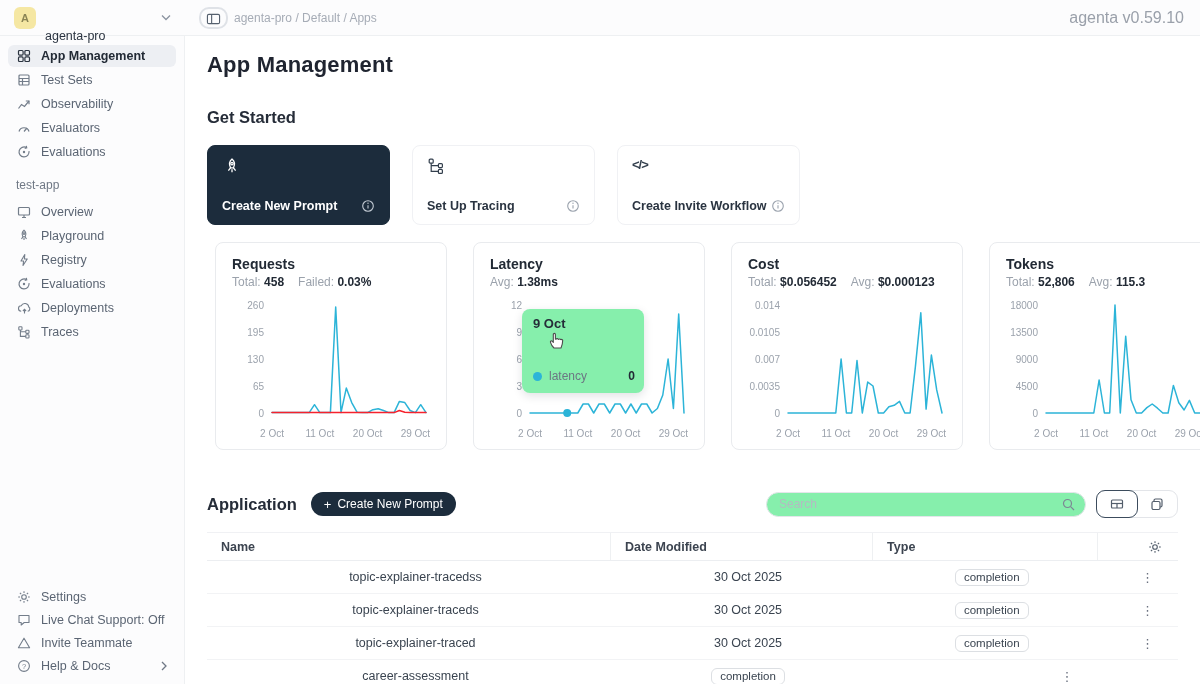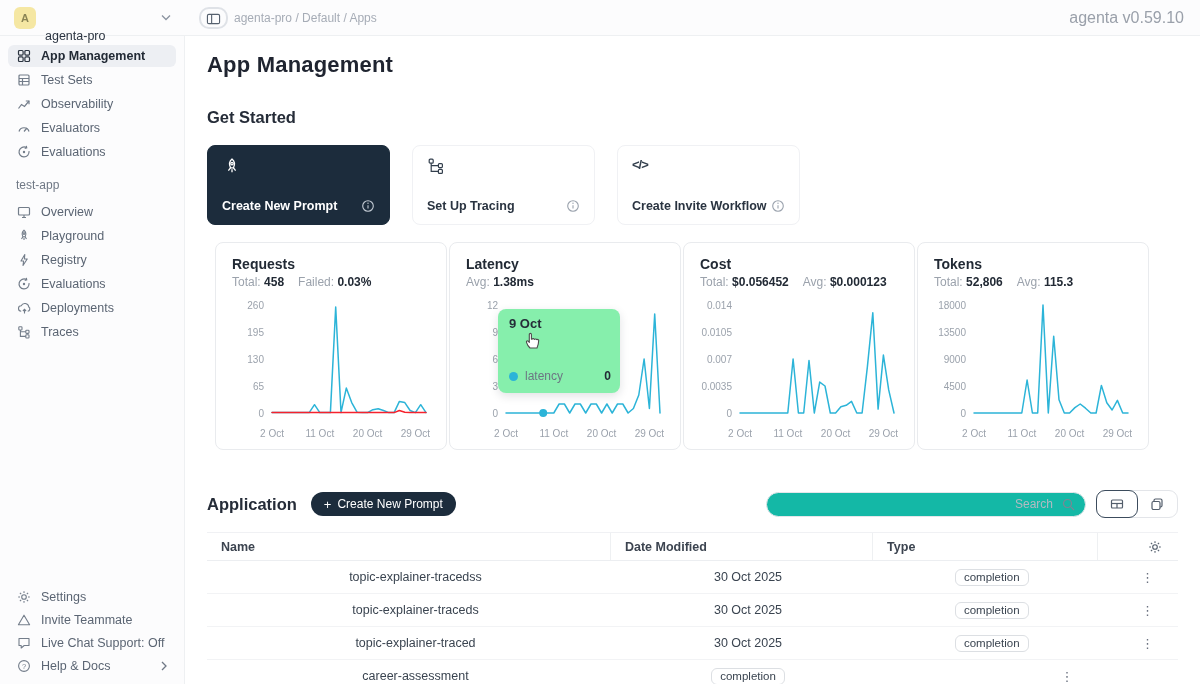--- a/index.html
+++ b/index.html
@@ -45,21 +45,21 @@
   .gs-card-bottom { display:flex; align-items:center; justify-content:space-between; }
   .gs-label { font-size:12.5px; font-weight:600; color:#2a3441; }
   .gs-card.dark .gs-label { color:#fff; }
   .gs-icon { color:#333f4d; display:flex; }
   .gs-card.dark .gs-icon { color:#fff; }
   .code-glyph { font-size:13px; font-weight:600; color:#333f4d; letter-spacing:-1px; }
   .info-icon { color:#9aa2ad; display:flex; }
   .gs-card.dark .info-icon { color:#c3cbd4; }
 
   
-  .chart-row { display:flex; gap:2px; margin-top:17px;padding-left:8px; }
+  .chart-row { display:flex; gap:26px; margin-top:17px;padding-left:8px; }
   .chart-card { width:232px; height:208px; border:1px solid #e9ebee; border-radius:8px;
     background:#fff; padding:13px 16px 8px; position:relative; }
   .chart-title { font-size:14px; font-weight:700; color:#222a35; }
   .chart-stats { margin-top:3px; font-size:12px; color:#9ba2ac; display:flex; gap:14px; }
   .chart-stats .stat-v { color:#222a35; font-weight:700; }
   .chart-svg { margin-top:6px; }
   .tick { font-size:10px; fill:#9ba2ac; }
 
   .tooltip { position:absolute; left:48px; top:66px; width:122px; height:84px; background:#86efac;
     border-radius:8px; box-shadow:0 3px 10px rgba(20,30,45,.13); padding:7px 11px; z-index:3; }
@@ -72,21 +72,21 @@
 
   
   .app-row { display:flex; align-items:center; margin-top:40px; }
   .app-title { font-size:16.5px; font-weight:700; color:#252c38; }
   .create-btn { margin-left:14px; display:inline-flex; align-items:center; gap:6px; background:#1c2c3c;
     color:#fff; border:none; border-radius:13px; height:24px; padding:0 13px; font-size:12px; cursor:pointer;
     font-family:inherit; }
   .plus-glyph { font-size:13px; line-height:1; }
   .search-wrap { margin-left:auto; position:relative; }
   .search-input { width:320px; height:25px; border:1px solid #e4e6ea; border-radius:13px;
-    padding:0 32px 0 12px; font-size:12px; color:#3a4450; outline:none; font-family:inherit; background:#14b8a6;text-align:right; }
+    padding:0 32px 0 12px; font-size:12px; color:#3a4450; outline:none; font-family:inherit; background:#86efac; }
   .search-input::placeholder { color:#b4bac2; }
   .search-icon { position:absolute; right:11px; top:6px; color:#7d8694; }
   .seg { margin-left:10px; display:flex; border:1px solid #e3e5e9; border-radius:9px; background:#fff; }
   .seg-btn { width:40px; height:26px; display:flex; align-items:center; justify-content:center;
     background:transparent; border:none; color:#525d6b; cursor:pointer; border-radius:9px; }
   .seg-btn.active { border:1.5px solid #3c4c5d; margin:-1px; height:28px; width:42px; background:#fff; }
 
   
   .table { margin-top:14px; }
   .thead, .trow { display:grid; grid-template-columns:41.5% 27% 23.2% 1fr; align-items:center;text-align:center; }
@@ -257,32 +257,32 @@
         <svg class="ic" width="14" height="14" viewBox="0 0 14 14" fill="none" stroke="currentColor" stroke-width="1.1">
               <circle cx="7" cy="7" r="2.3"></circle>
               <path d="M7 1.2 V3 M7 11 V12.8 M1.2 7 H3 M11 7 H12.8 M2.9 2.9 L4.2 4.2 M9.8 9.8 L11.1 11.1 M11.1 2.9 L9.8 4.2 M4.2 9.8 L2.9 11.1"></path>
             </svg>
       </span>
       <span>Settings</span>
     </div>
     <div class="nav-item">
       <span class="nicon">
         <svg class="ic" width="14" height="14" viewBox="0 0 14 14" fill="none" stroke="currentColor" stroke-width="1.1" stroke-linejoin="round">
-              <path d="M7 2.2 L12.6 11.8 H1.4 Z"></path>
-            </svg>
-      </span>
-      <span>Invite Teammate</span>
+              <path d="M12 2.5 H2 V9.5 H4.2 V12 L7.2 9.5 H12 Z"></path>
+            </svg>
+      </span>
+      <span>Live Chat Support: Off</span>
     </div>
     <div class="nav-item">
       <span class="nicon">
         <svg class="ic" width="14" height="14" viewBox="0 0 14 14" fill="none" stroke="currentColor" stroke-width="1.1" stroke-linejoin="round">
-              <path d="M12 2.5 H2 V9.5 H4.2 V12 L7.2 9.5 H12 Z"></path>
-            </svg>
-      </span>
-      <span>Live Chat Support: Off</span>
+              <path d="M7 2.2 L12.6 11.8 H1.4 Z"></path>
+            </svg>
+      </span>
+      <span>Invite Teammate</span>
     </div>
     <div class="nav-item">
       <span class="nicon">
         <svg class="ic" width="14" height="14" viewBox="0 0 14 14" fill="none" stroke="currentColor" stroke-width="1.1">
               <circle cx="7" cy="7" r="5.4"></circle>
               <text x="7" y="9.5" text-anchor="middle" font-size="7.5" fill="currentColor" stroke="none">?</text>
             </svg>
       </span>
       <span>Help &amp; Docs</span>
       <span class="chev-right">

